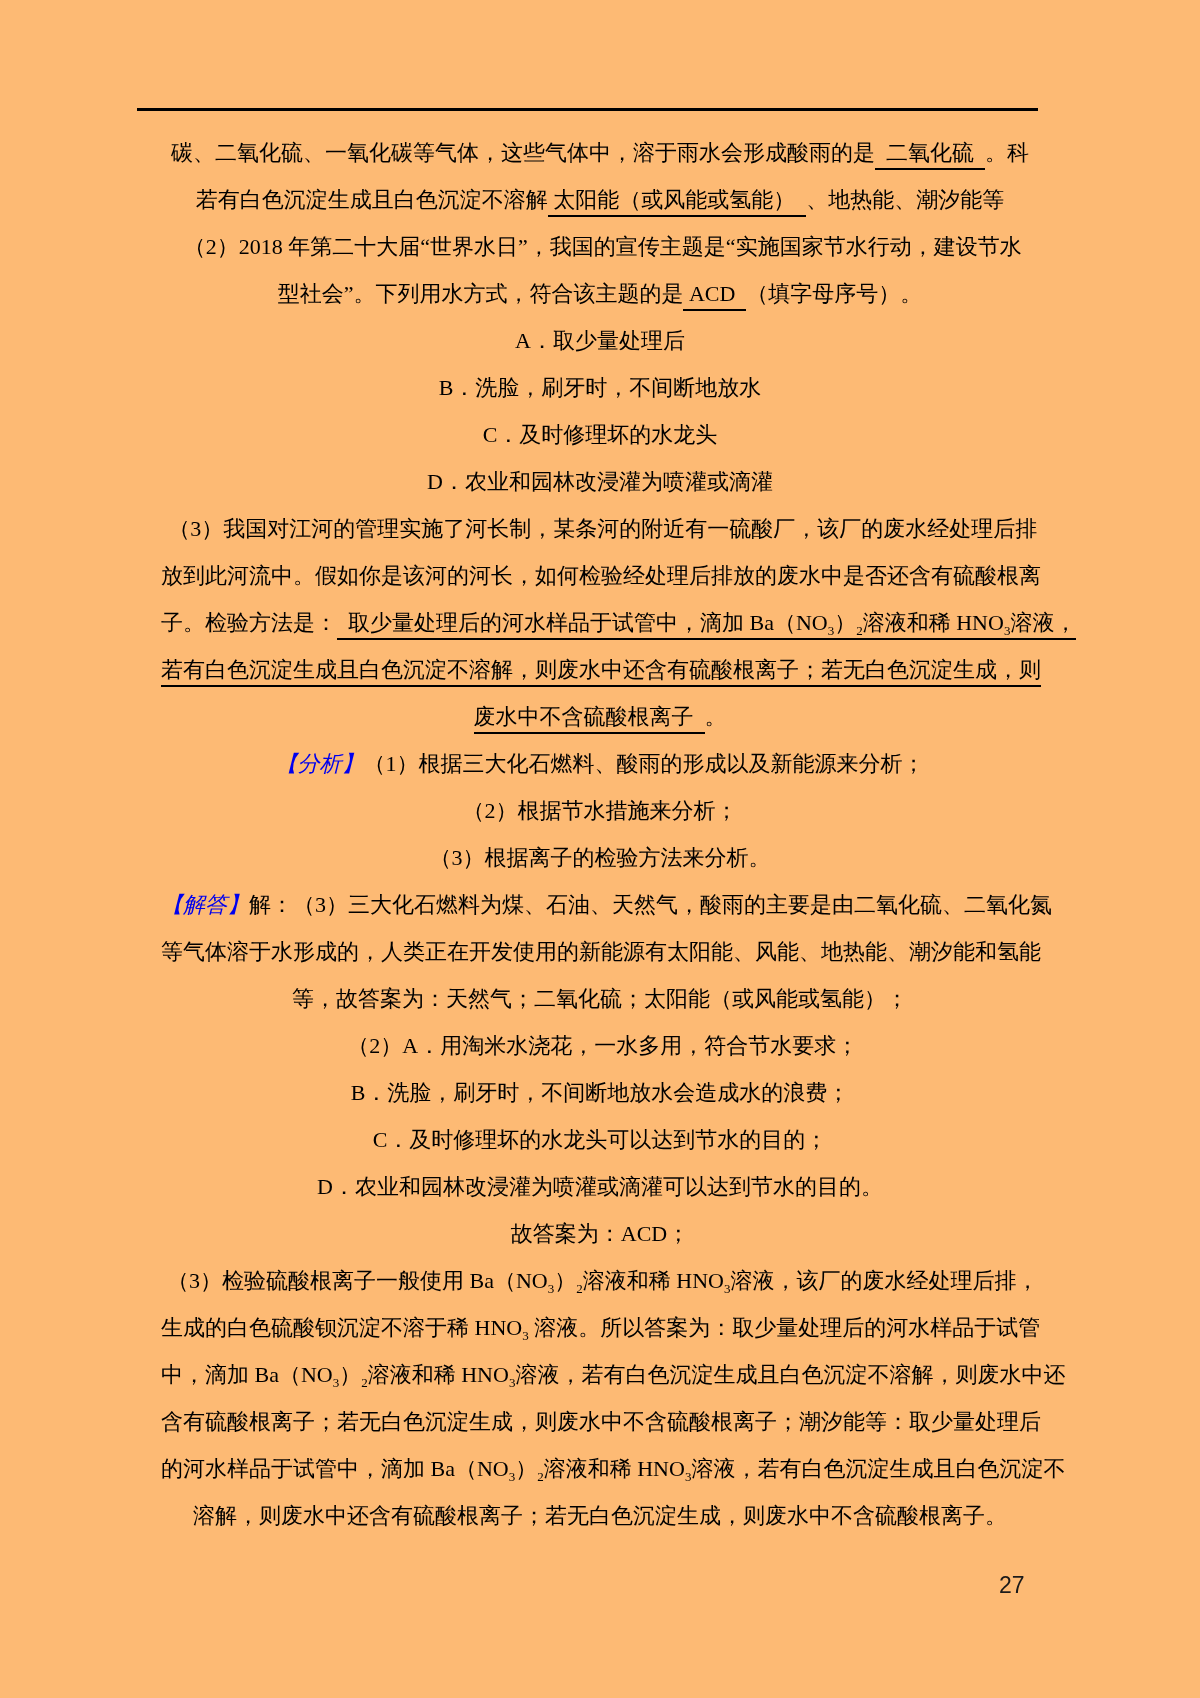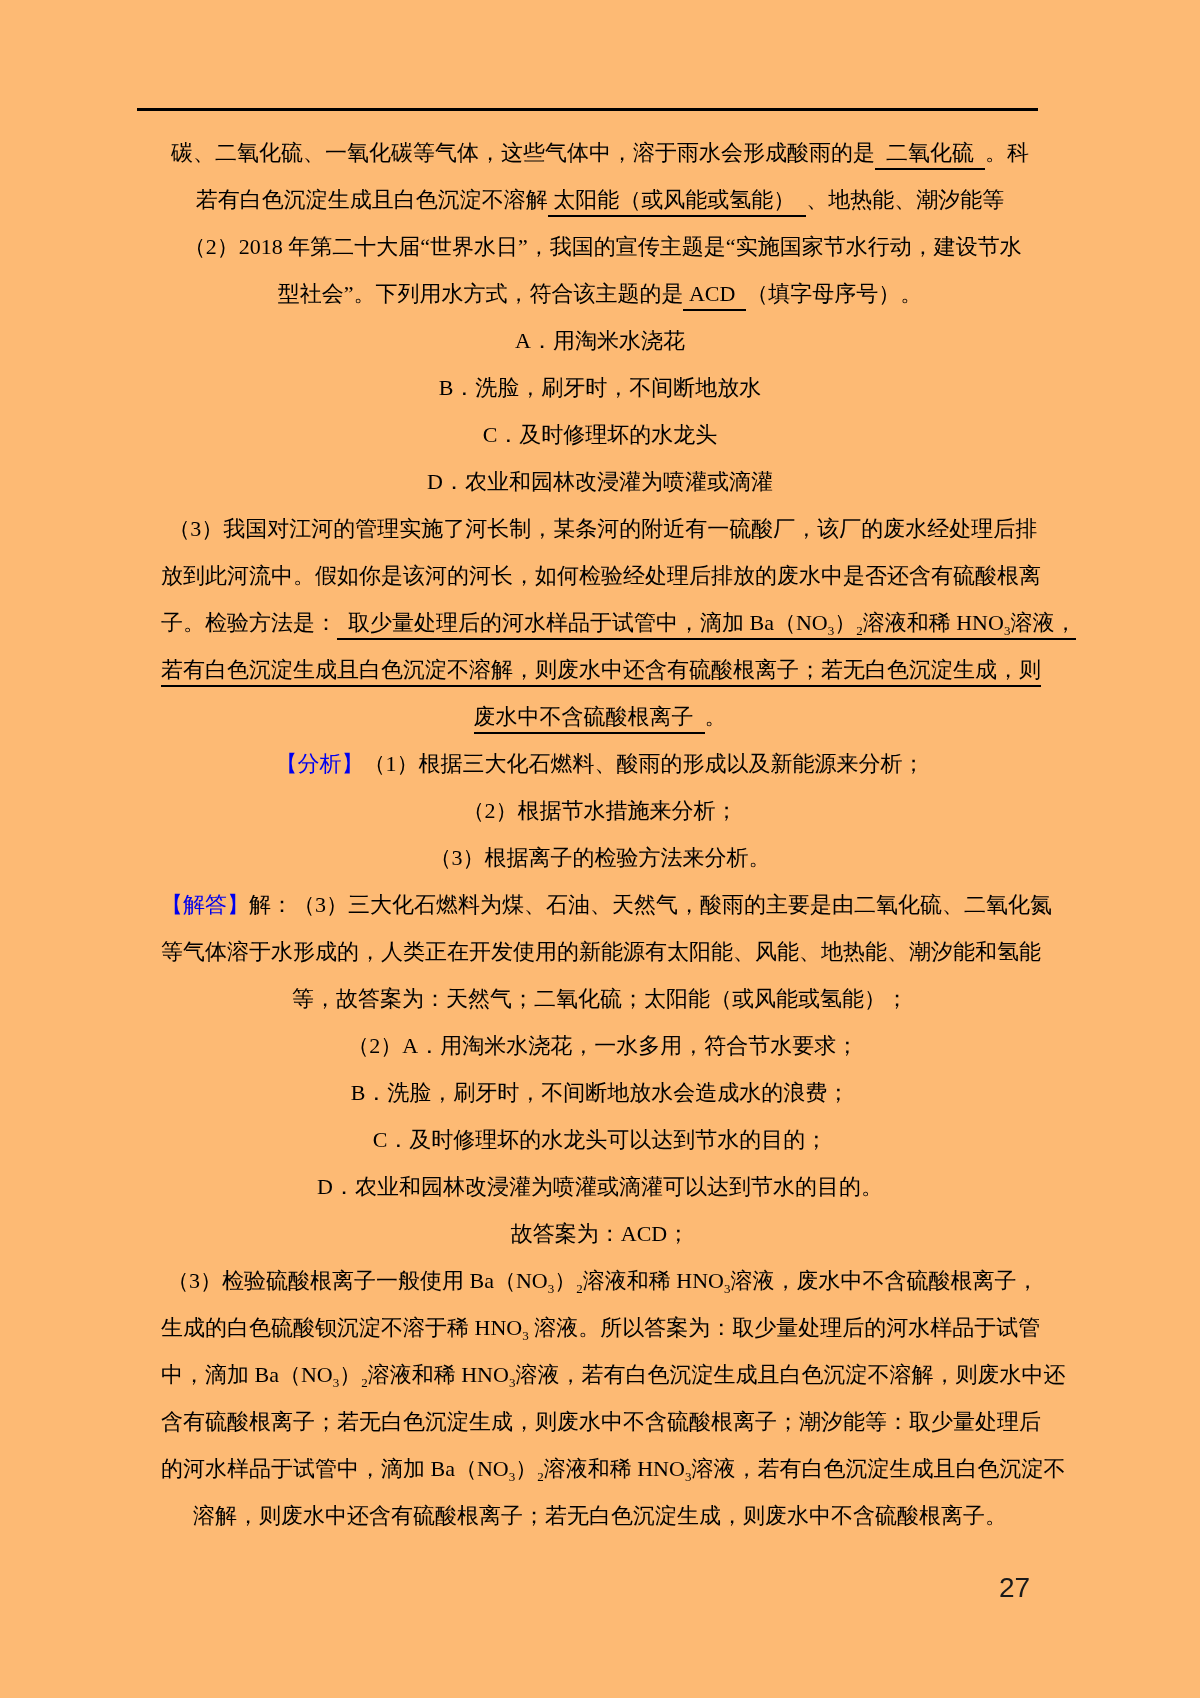--- a/index.html
+++ b/index.html
@@ -33,60 +33,60 @@
   .seg { white-space:pre; }
   .u {
     border-bottom:2px solid #000000;
     padding-bottom:3px;
     white-space:pre;
   }
   .sub {
     font-size:13px;
     vertical-align:-5px;
   }
-  .blue { color:#0000EE; }
+  .blue { color:#0000EE;font-style:italic; }
   .page-number {
     position:absolute;
     left:999px; top:1572px;
-    font-size:28px;
+    font-size:23px;
     font-family:"Liberation Sans","DejaVu Sans",sans-serif;
     color:#1a1a1a;
   }
 </style>
 </head>
 <body>
 
 <div class="page">
   <div class="header-rule"></div>
   <div class="doc-body" id="doc-body">
       <div class="line"><span class="seg">碳、二氧化硫、一氧化碳等气体，这些气体中，溶于雨水会形成酸雨的是</span><span class="u"><span class="seg">  二氧化硫  </span></span><span class="seg">。科</span></div>
       <div class="line"><span class="seg">若有白色沉淀生成且白色沉淀不溶解</span><span class="u"><span class="seg"> 太阳能（或风能或氢能）  </span></span><span class="seg">、地热能、潮汐能等</span></div>
       <div class="line"><span class="seg"> （2）2018 年第二十大届“世界水日”，我国的宣传主题是“实施国家节水行动，建设节水</span></div>
       <div class="line"><span class="seg">型社会”。下列用水方式，符合该主题的是</span><span class="u"><span class="seg"> ACD  </span></span><span class="seg">（填字母序号）。</span></div>
-      <div class="line"><span class="seg">A．用淘米水浇花</span></div>
+      <div class="line"><span class="seg">A．取少量处理后</span></div>
       <div class="line"><span class="seg">B．洗脸，刷牙时，不间断地放水</span></div>
       <div class="line"><span class="seg">C．及时修理坏的水龙头</span></div>
       <div class="line"><span class="seg">D．农业和园林改浸灌为喷灌或滴灌</span></div>
       <div class="line"><span class="seg"> （3）我国对江河的管理实施了河长制，某条河的附近有一硫酸厂，该厂的废水经处理后排</span></div>
       <div class="line"><span class="seg">放到此河流中。假如你是该河的河长，如何检验经处理后排放的废水中是否还含有硫酸根离</span></div>
       <div class="line"><span class="seg">子。检验方法是：</span><span class="u"><span class="seg">  取少量处理后的河水样品于试管中，滴加 Ba（NO</span><span class="seg sub">3</span><span class="seg">）</span><span class="seg sub">2</span><span class="seg">溶液和稀 HNO</span><span class="seg sub">3</span><span class="seg">溶液，</span></span></div>
       <div class="line"><span class="u"><span class="seg">若有白色沉淀生成且白色沉淀不溶解，则废水中还含有硫酸根离子；若无白色沉淀生成，则</span></span></div>
       <div class="line"><span class="u"><span class="seg">废水中不含硫酸根离子  </span></span><span class="seg">。</span></div>
       <div class="line"><span class="seg blue">【分析】</span><span class="seg">（1）根据三大化石燃料、酸雨的形成以及新能源来分析；</span></div>
       <div class="line"><span class="seg">（2）根据节水措施来分析；</span></div>
       <div class="line"><span class="seg">（3）根据离子的检验方法来分析。</span></div>
       <div class="line"><span class="seg blue">【解答】</span><span class="seg">解：（3）三大化石燃料为煤、石油、天然气，酸雨的主要是由二氧化硫、二氧化氮</span></div>
       <div class="line"><span class="seg">等气体溶于水形成的，人类正在开发使用的新能源有太阳能、风能、地热能、潮汐能和氢能</span></div>
       <div class="line"><span class="seg">等，故答案为：天然气；二氧化硫；太阳能（或风能或氢能）；</span></div>
       <div class="line"><span class="seg"> （2）A．用淘米水浇花，一水多用，符合节水要求；</span></div>
       <div class="line"><span class="seg">B．洗脸，刷牙时，不间断地放水会造成水的浪费；</span></div>
       <div class="line"><span class="seg">C．及时修理坏的水龙头可以达到节水的目的；</span></div>
       <div class="line"><span class="seg">D．农业和园林改浸灌为喷灌或滴灌可以达到节水的目的。</span></div>
       <div class="line"><span class="seg">故答案为：ACD；</span></div>
-      <div class="line"><span class="seg"> （3）检验硫酸根离子一般使用 Ba（NO</span><span class="seg sub">3</span><span class="seg">）</span><span class="seg sub">2</span><span class="seg">溶液和稀 HNO</span><span class="seg sub">3</span><span class="seg">溶液，废水中不含硫酸根离子，</span></div>
+      <div class="line"><span class="seg"> （3）检验硫酸根离子一般使用 Ba（NO</span><span class="seg sub">3</span><span class="seg">）</span><span class="seg sub">2</span><span class="seg">溶液和稀 HNO</span><span class="seg sub">3</span><span class="seg">溶液，该厂的废水经处理后排，</span></div>
       <div class="line"><span class="seg">生成的白色硫酸钡沉淀不溶于稀 HNO</span><span class="seg sub">3</span><span class="seg"> 溶液。所以答案为：取少量处理后的河水样品于试管</span></div>
       <div class="line"><span class="seg">中，滴加 Ba（NO</span><span class="seg sub">3</span><span class="seg">）</span><span class="seg sub">2</span><span class="seg">溶液和稀 HNO</span><span class="seg sub">3</span><span class="seg">溶液，若有白色沉淀生成且白色沉淀不溶解，则废水中还</span></div>
       <div class="line"><span class="seg">含有硫酸根离子；若无白色沉淀生成，则废水中不含硫酸根离子；潮汐能等：取少量处理后</span></div>
       <div class="line"><span class="seg">的河水样品于试管中，滴加 Ba（NO</span><span class="seg sub">3</span><span class="seg">）</span><span class="seg sub">2</span><span class="seg">溶液和稀 HNO</span><span class="seg sub">3</span><span class="seg">溶液，若有白色沉淀生成且白色沉淀不</span></div>
       <div class="line"><span class="seg">溶解，则废水中还含有硫酸根离子；若无白色沉淀生成，则废水中不含硫酸根离子。</span></div>
     </div>
   <div class="page-number">27</div>
 </div>
 
 </body></html>

